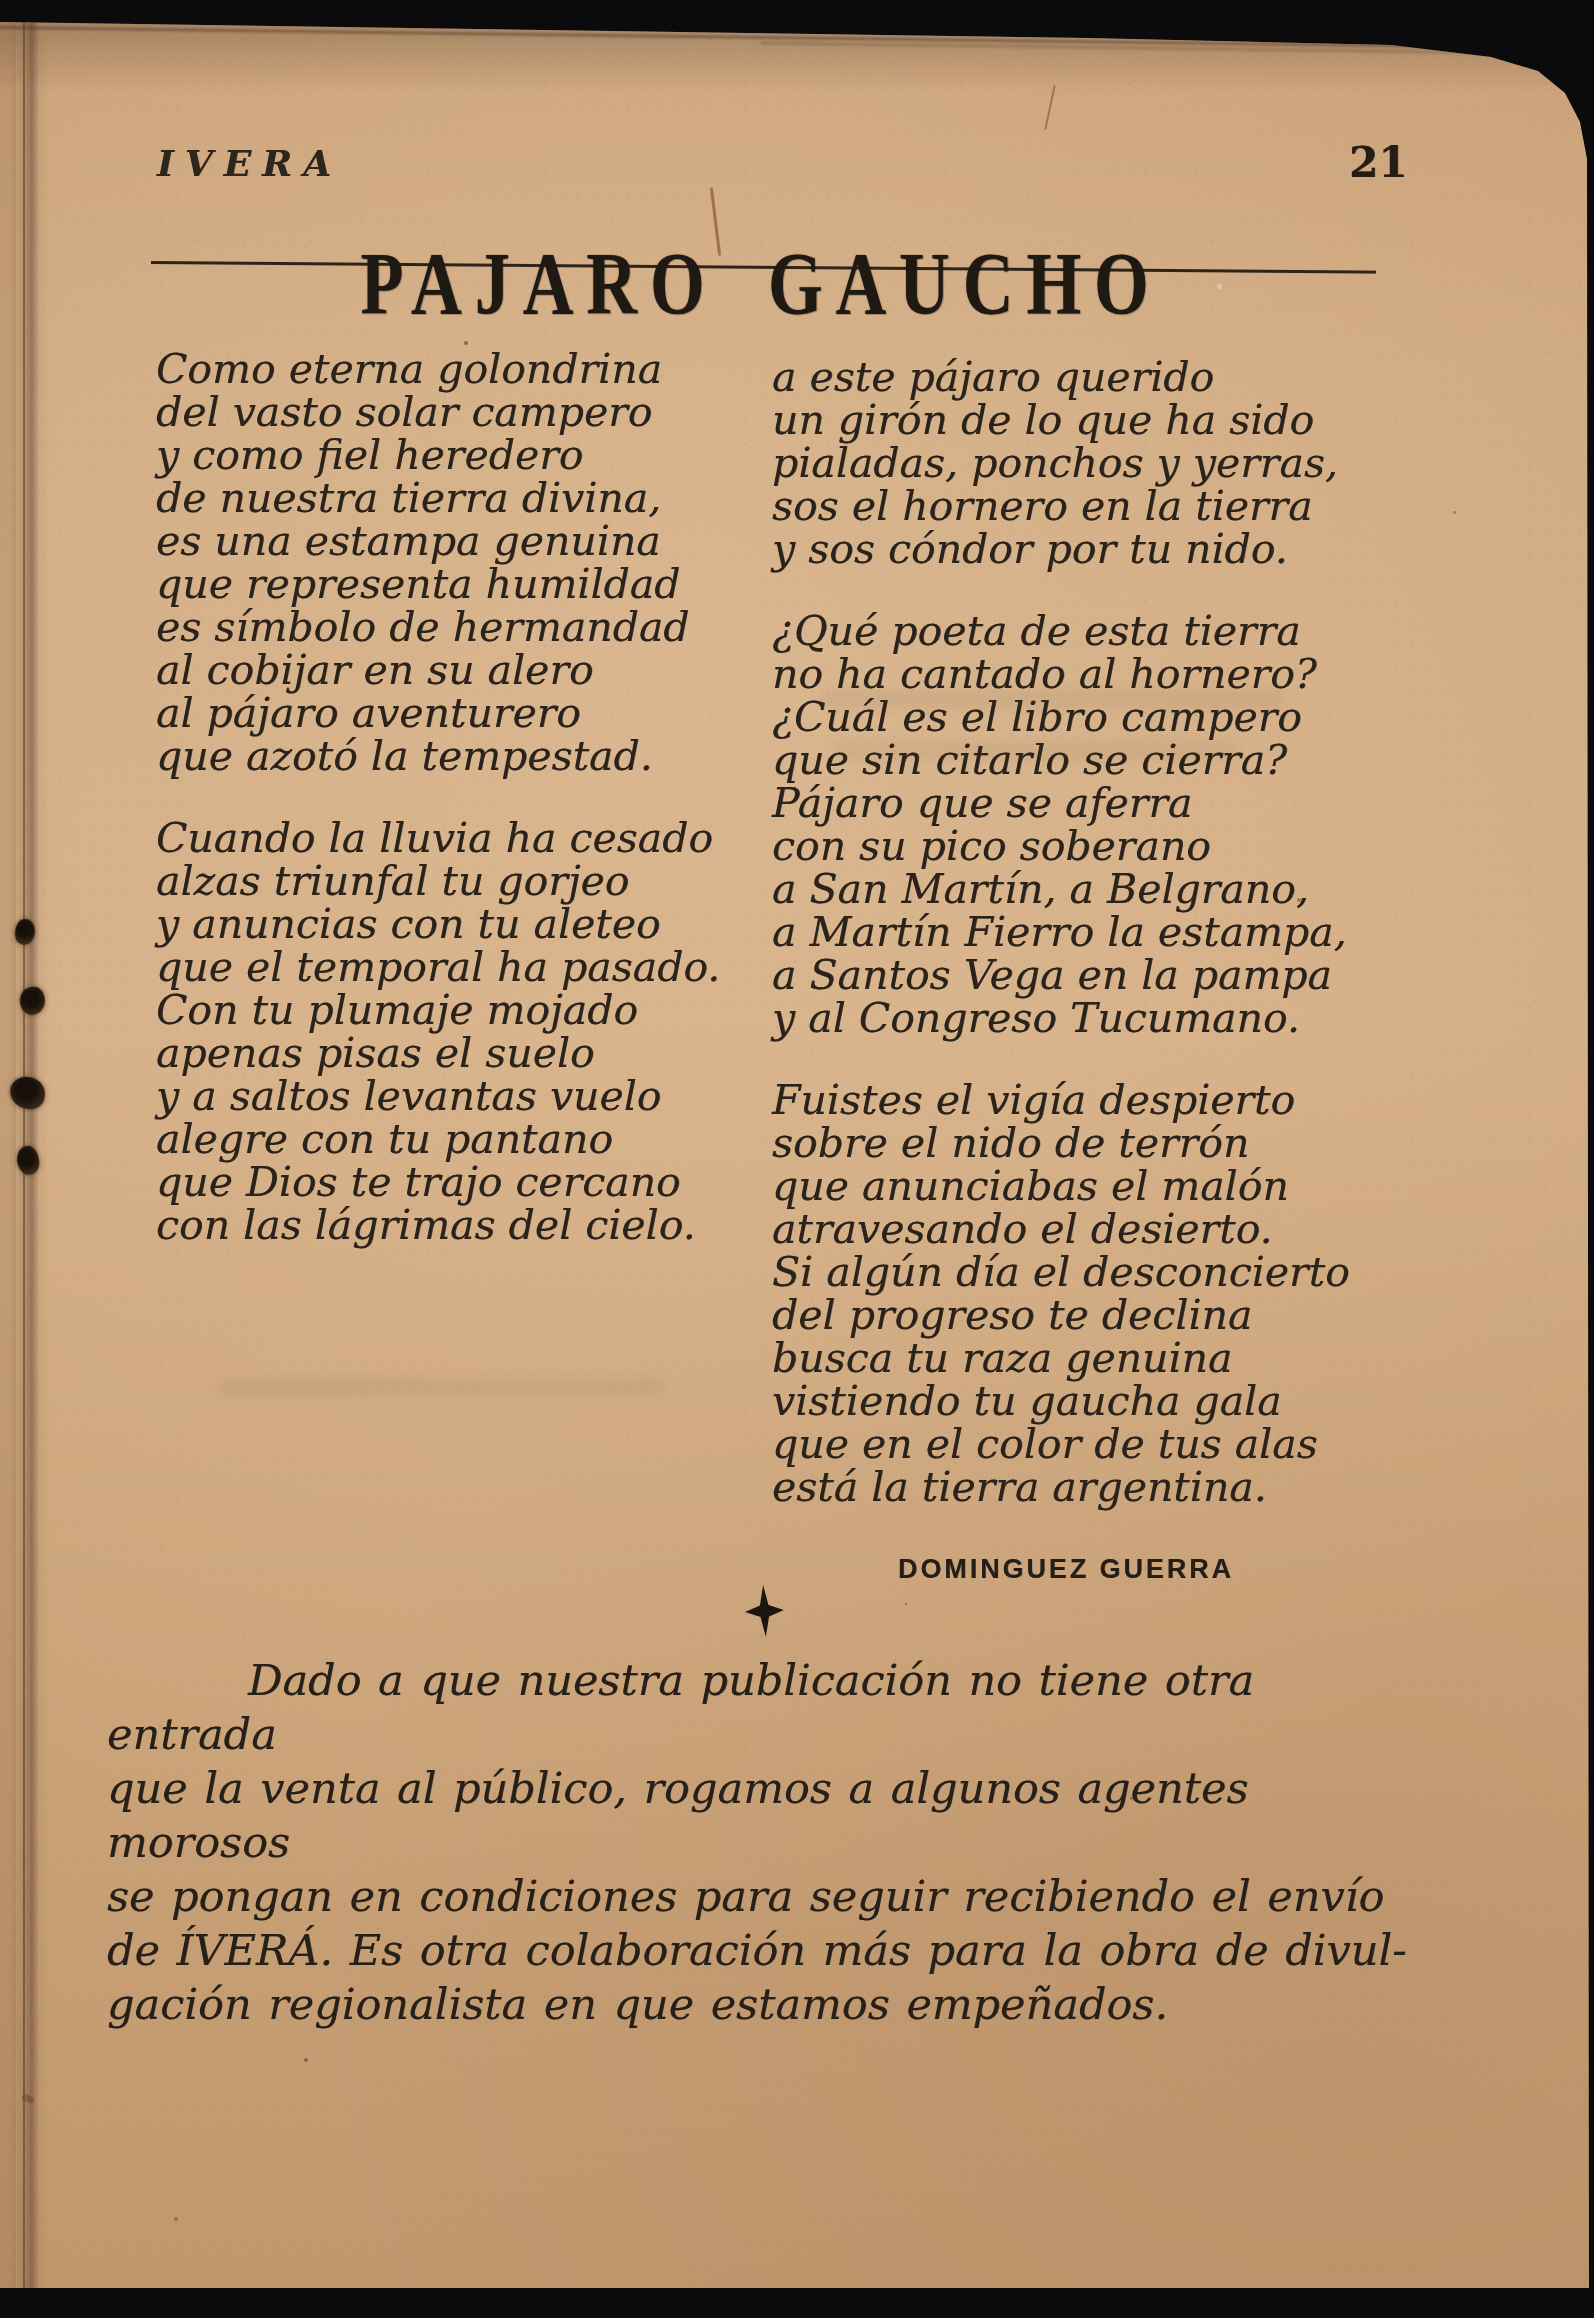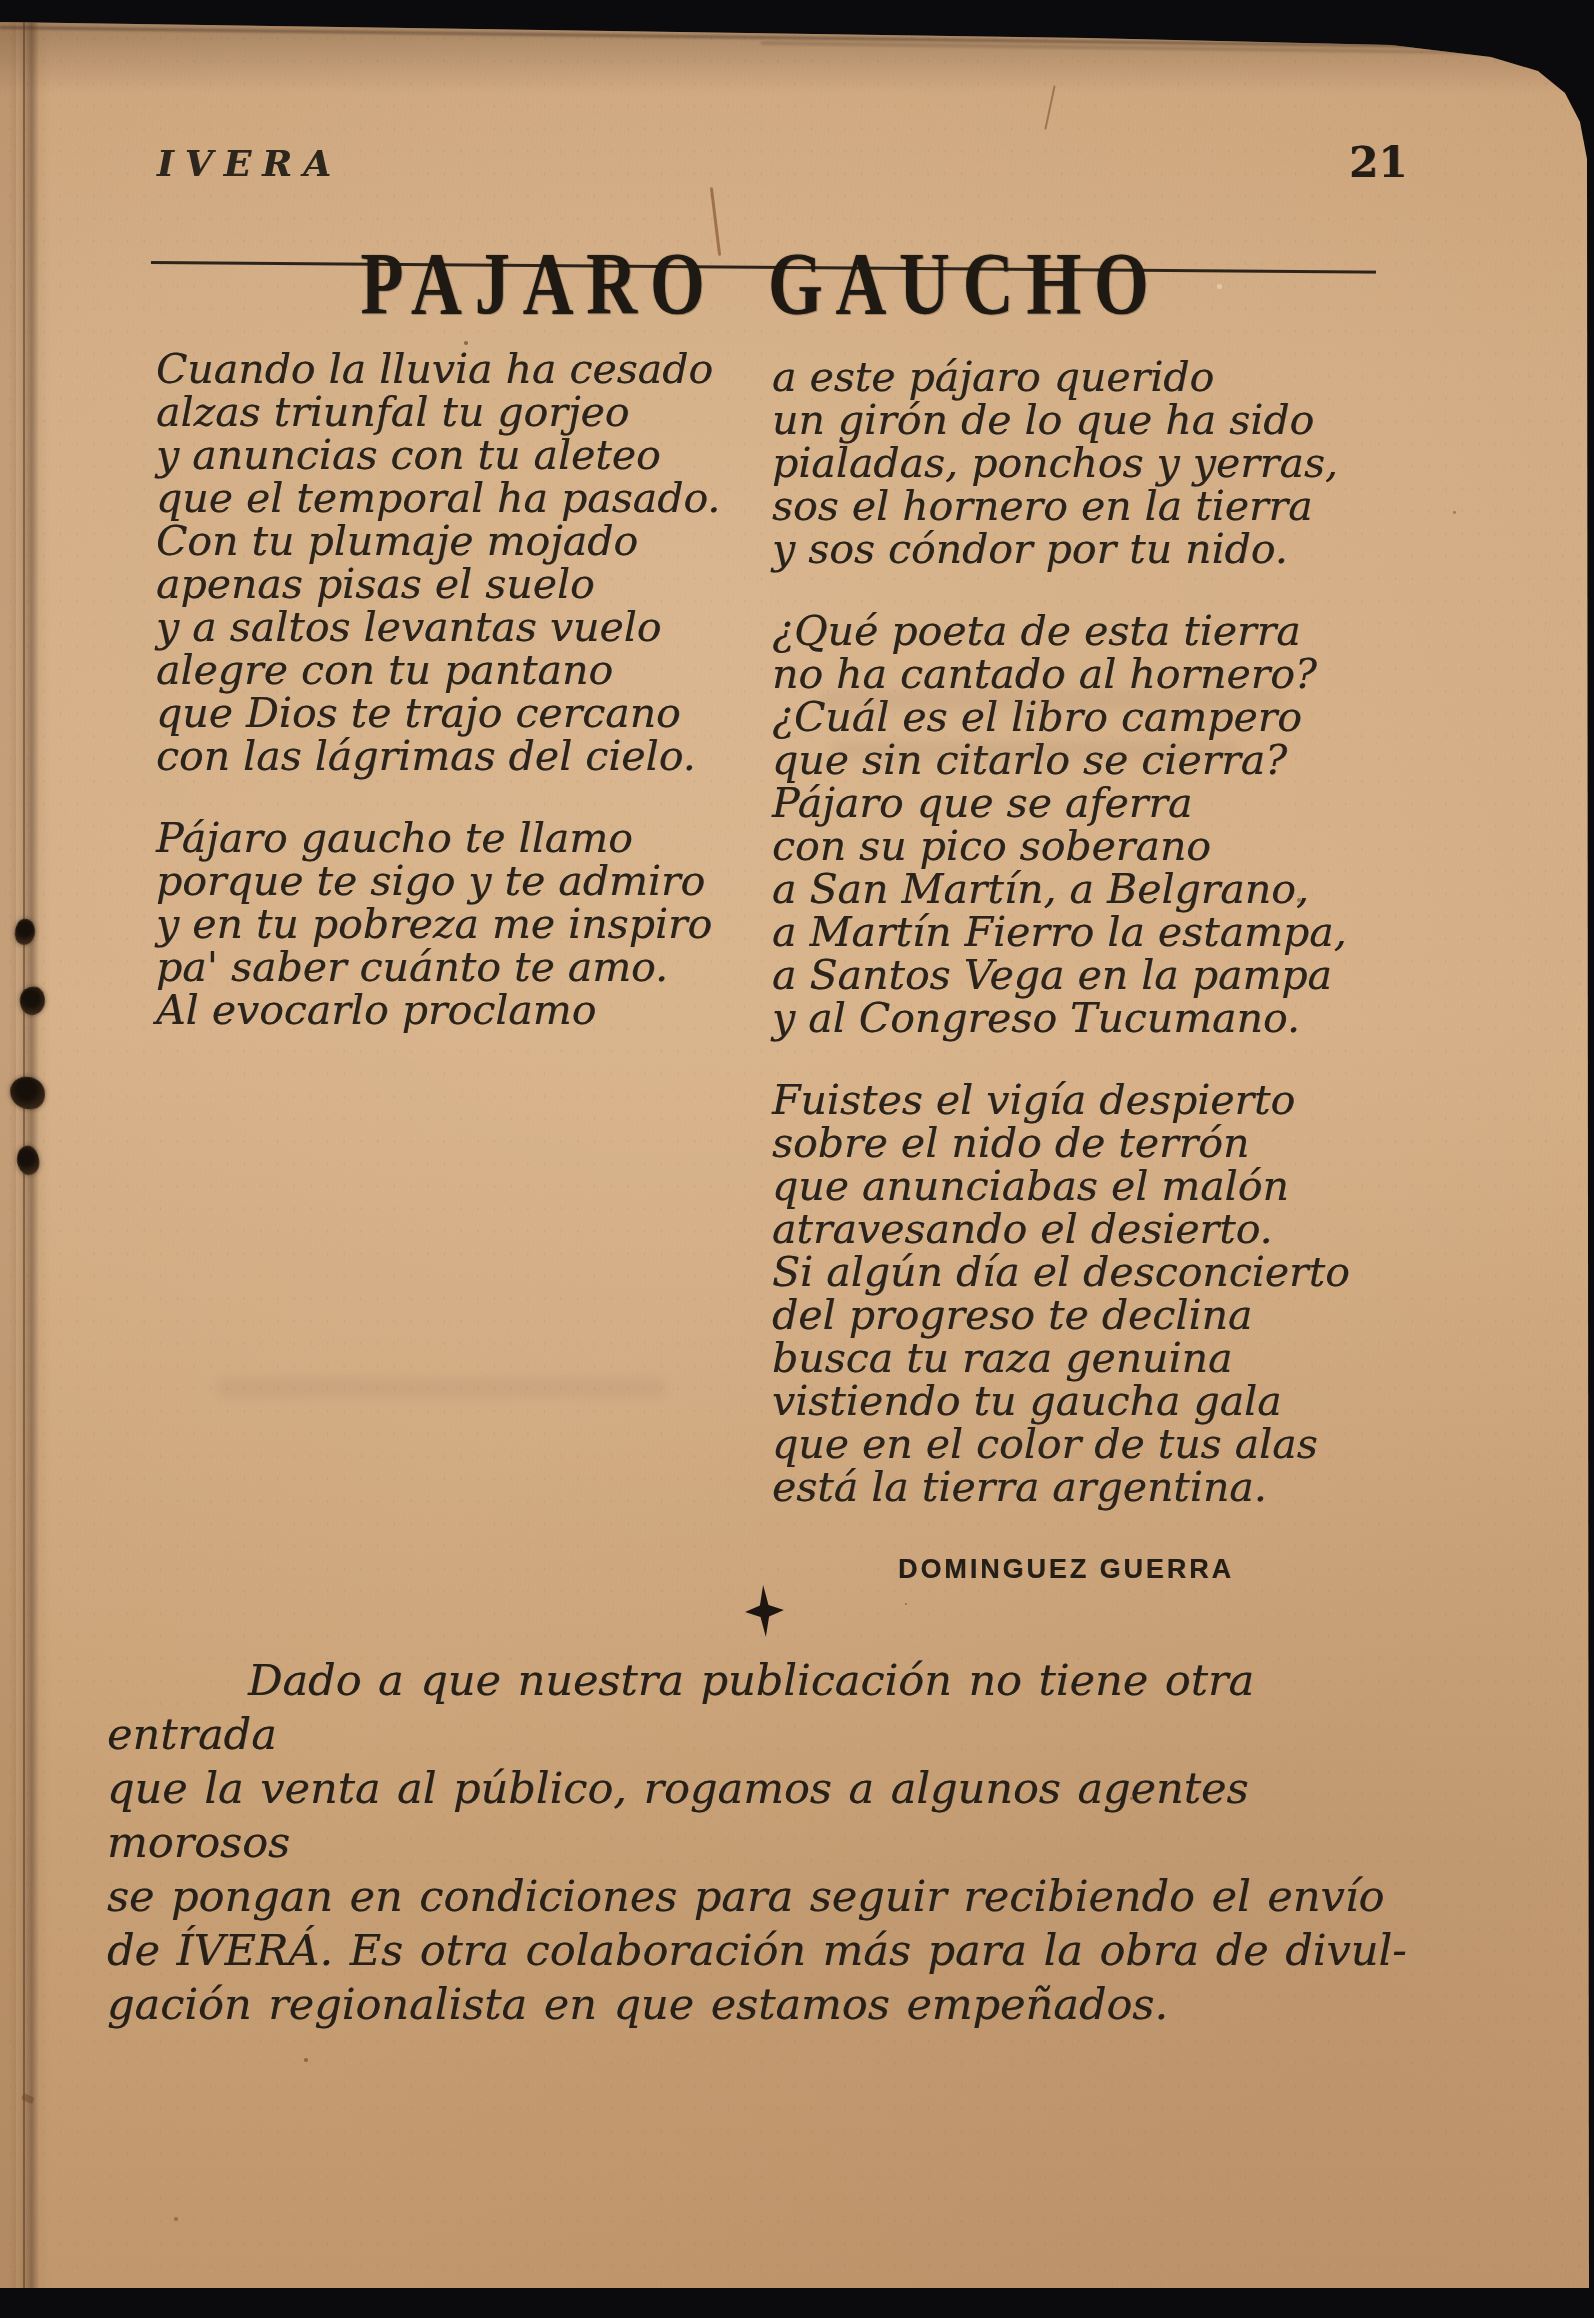--- a/index.html
+++ b/index.html
@@ -98,35 +98,40 @@
 
     <header>
       <span class="magazine-name ink">IVERA</span>
       <span class="page-number">21</span>
       <div class="header-rule"></div>
     </header>
 
     <h1 class="poem-title">PAJARO GAUCHO</h1>
 
     <div class="poem-col left ink">
+      <p class="stanza">Como eterna golondrina
+del vasto solar campero
+y como fiel heredero
+de nuestra tierra divina,
+es una estampa genuina
+que representa humildad
+es símbolo de hermandad
+al cobijar en su alero
+al pájaro aventurero
+que azotó la tempestad.</p>
       <p class="stanza">Cuando la lluvia ha cesado
 alzas triunfal tu gorjeo
 y anuncias con tu aleteo
 que el temporal ha pasado.
 Con tu plumaje mojado
 apenas pisas el suelo
 y a saltos levantas vuelo
 alegre con tu pantano
 que Dios te trajo cercano
 con las lágrimas del cielo.</p>
-      <p class="stanza">Pájaro gaucho te llamo
-porque te sigo y te admiro
-y en tu pobreza me inspiro
-pa' saber cuánto te amo.
-Al evocarlo proclamo</p>
     </div>
 
     <div class="poem-col right ink">
       <p class="stanza">a este pájaro querido
 un girón de lo que ha sido
 pialadas, ponchos y yerras,
 sos el hornero en la tierra
 y sos cóndor por tu nido.</p>
       <p class="stanza">¿Qué poeta de esta tierra
 no ha cantado al hornero?

